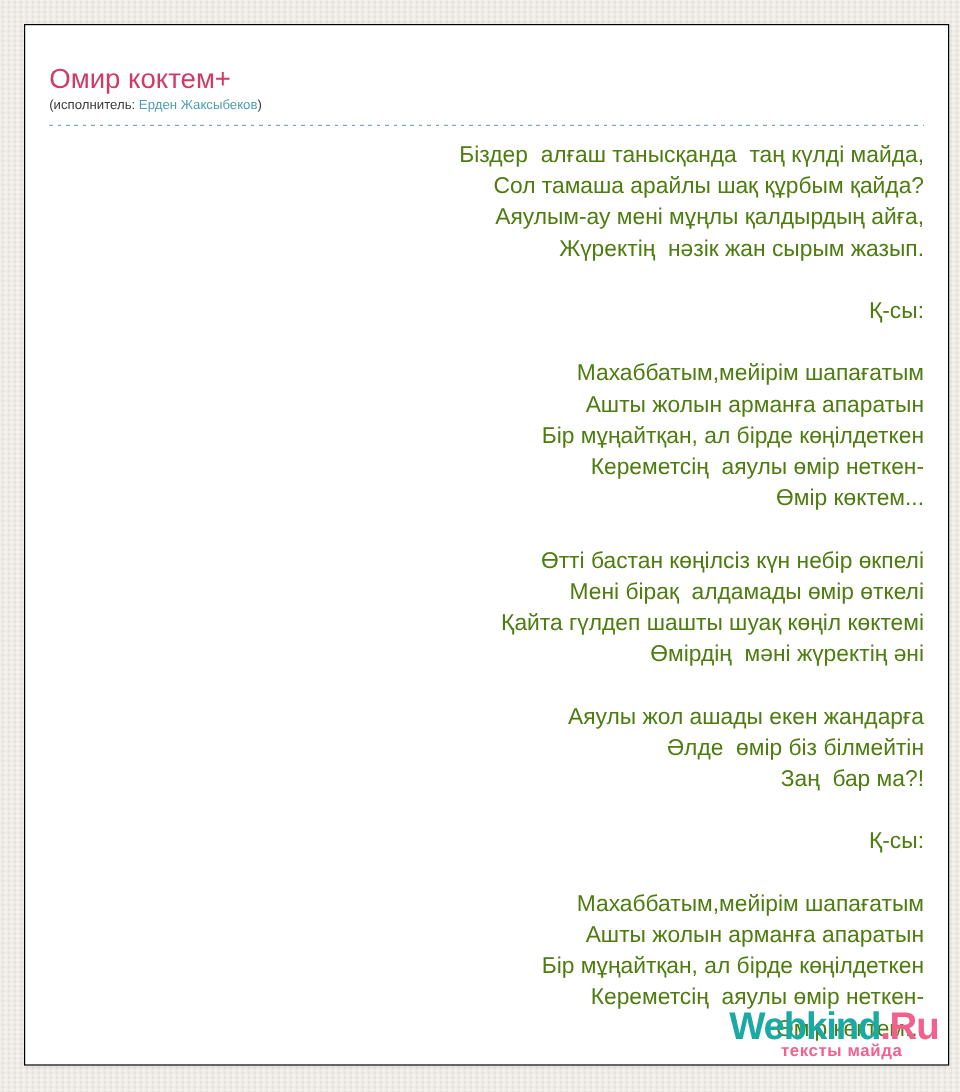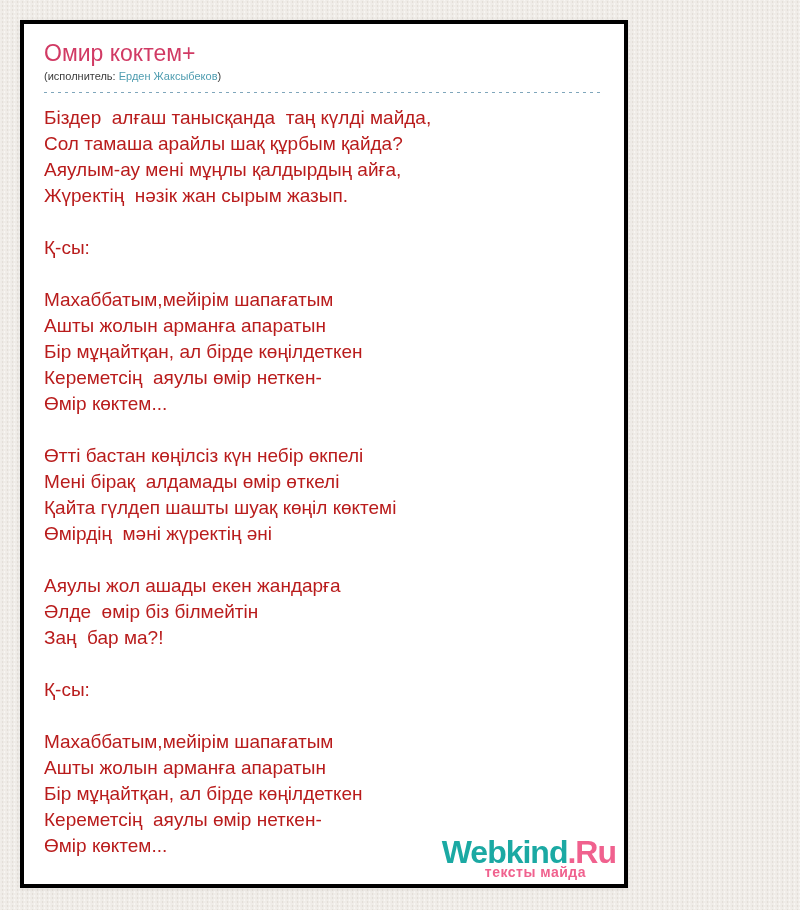--- a/index.html
+++ b/index.html
@@ -12,26 +12,26 @@
       radial-gradient(#f8f6f3 1px, transparent 1.2px);
     background-size: 5px 4px, 5px 4px;
     background-position: 0 0, 2px 2px;
     position: relative;
     overflow: hidden;
   }
   .card {
     position: absolute;
     left: 20px;
     top: 20px;
-    width: 608px;
+    width: 771px;
     height: 868px;
     background: #ffffff;
-    border: 4px solid #000000;
+    border: 1px solid #000000;
     box-shadow: 0 1px 4px rgba(0,0,0,0.07);
-    padding: 16px 20px 0 20px;
+    padding: 31px 20px 0 20px;
   }
   .song-title {
     font-size: 23px;
     font-weight: 400;
     color: #d13a64;
     line-height: 1.15;
     margin-bottom: 4px;
   }
   .artist-line {
     font-size: 11px;
@@ -44,22 +44,23 @@
     text-decoration: none;
     cursor: pointer;
   }
   .header-sep {
     height: 1px;
     background: repeating-linear-gradient(90deg, #7fa6bb 0 3px, transparent 3px 7px);
   }
   .lyrics {
     margin-top: 12px;
     font-size: 19px;
-    color: #b91c1c;
+    color: #4d7c0f;
     white-space: pre-wrap;
+    text-align: right;
   }
   .lyric-line {
     line-height: 26px;
     min-height: 26px;
   }
   .logo {
     position: absolute;
     right: 8px;
     bottom: 5px;
     text-align: right;

